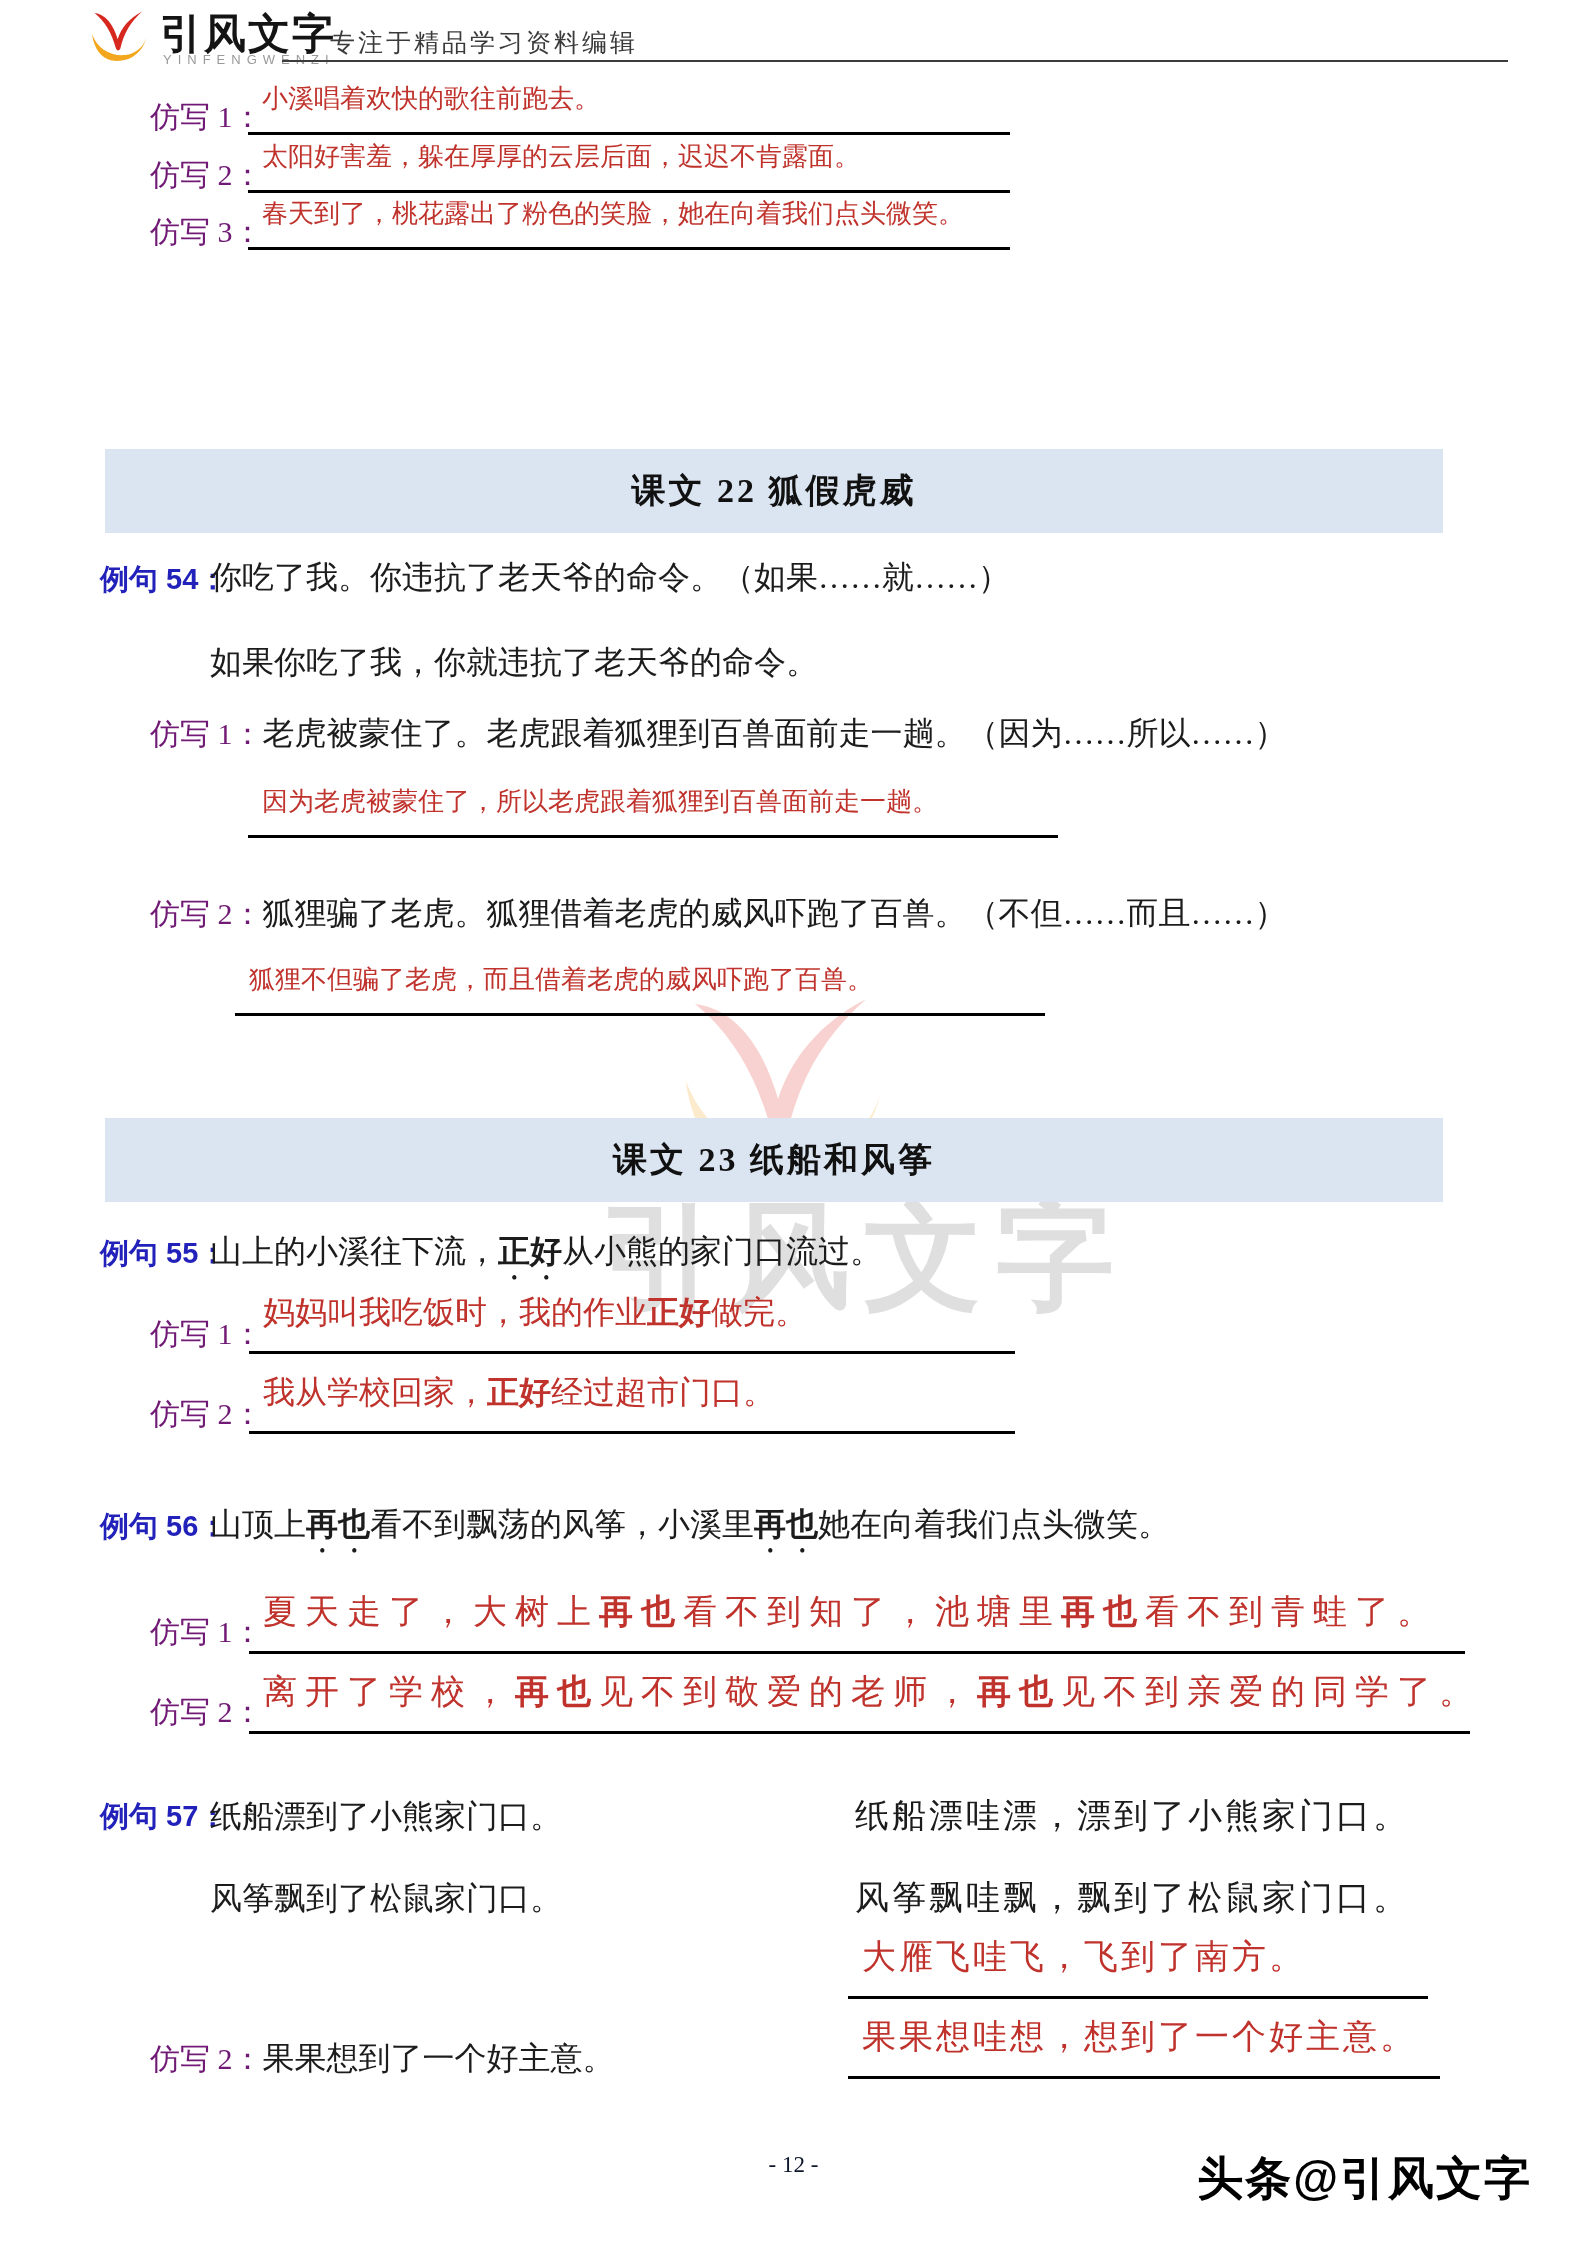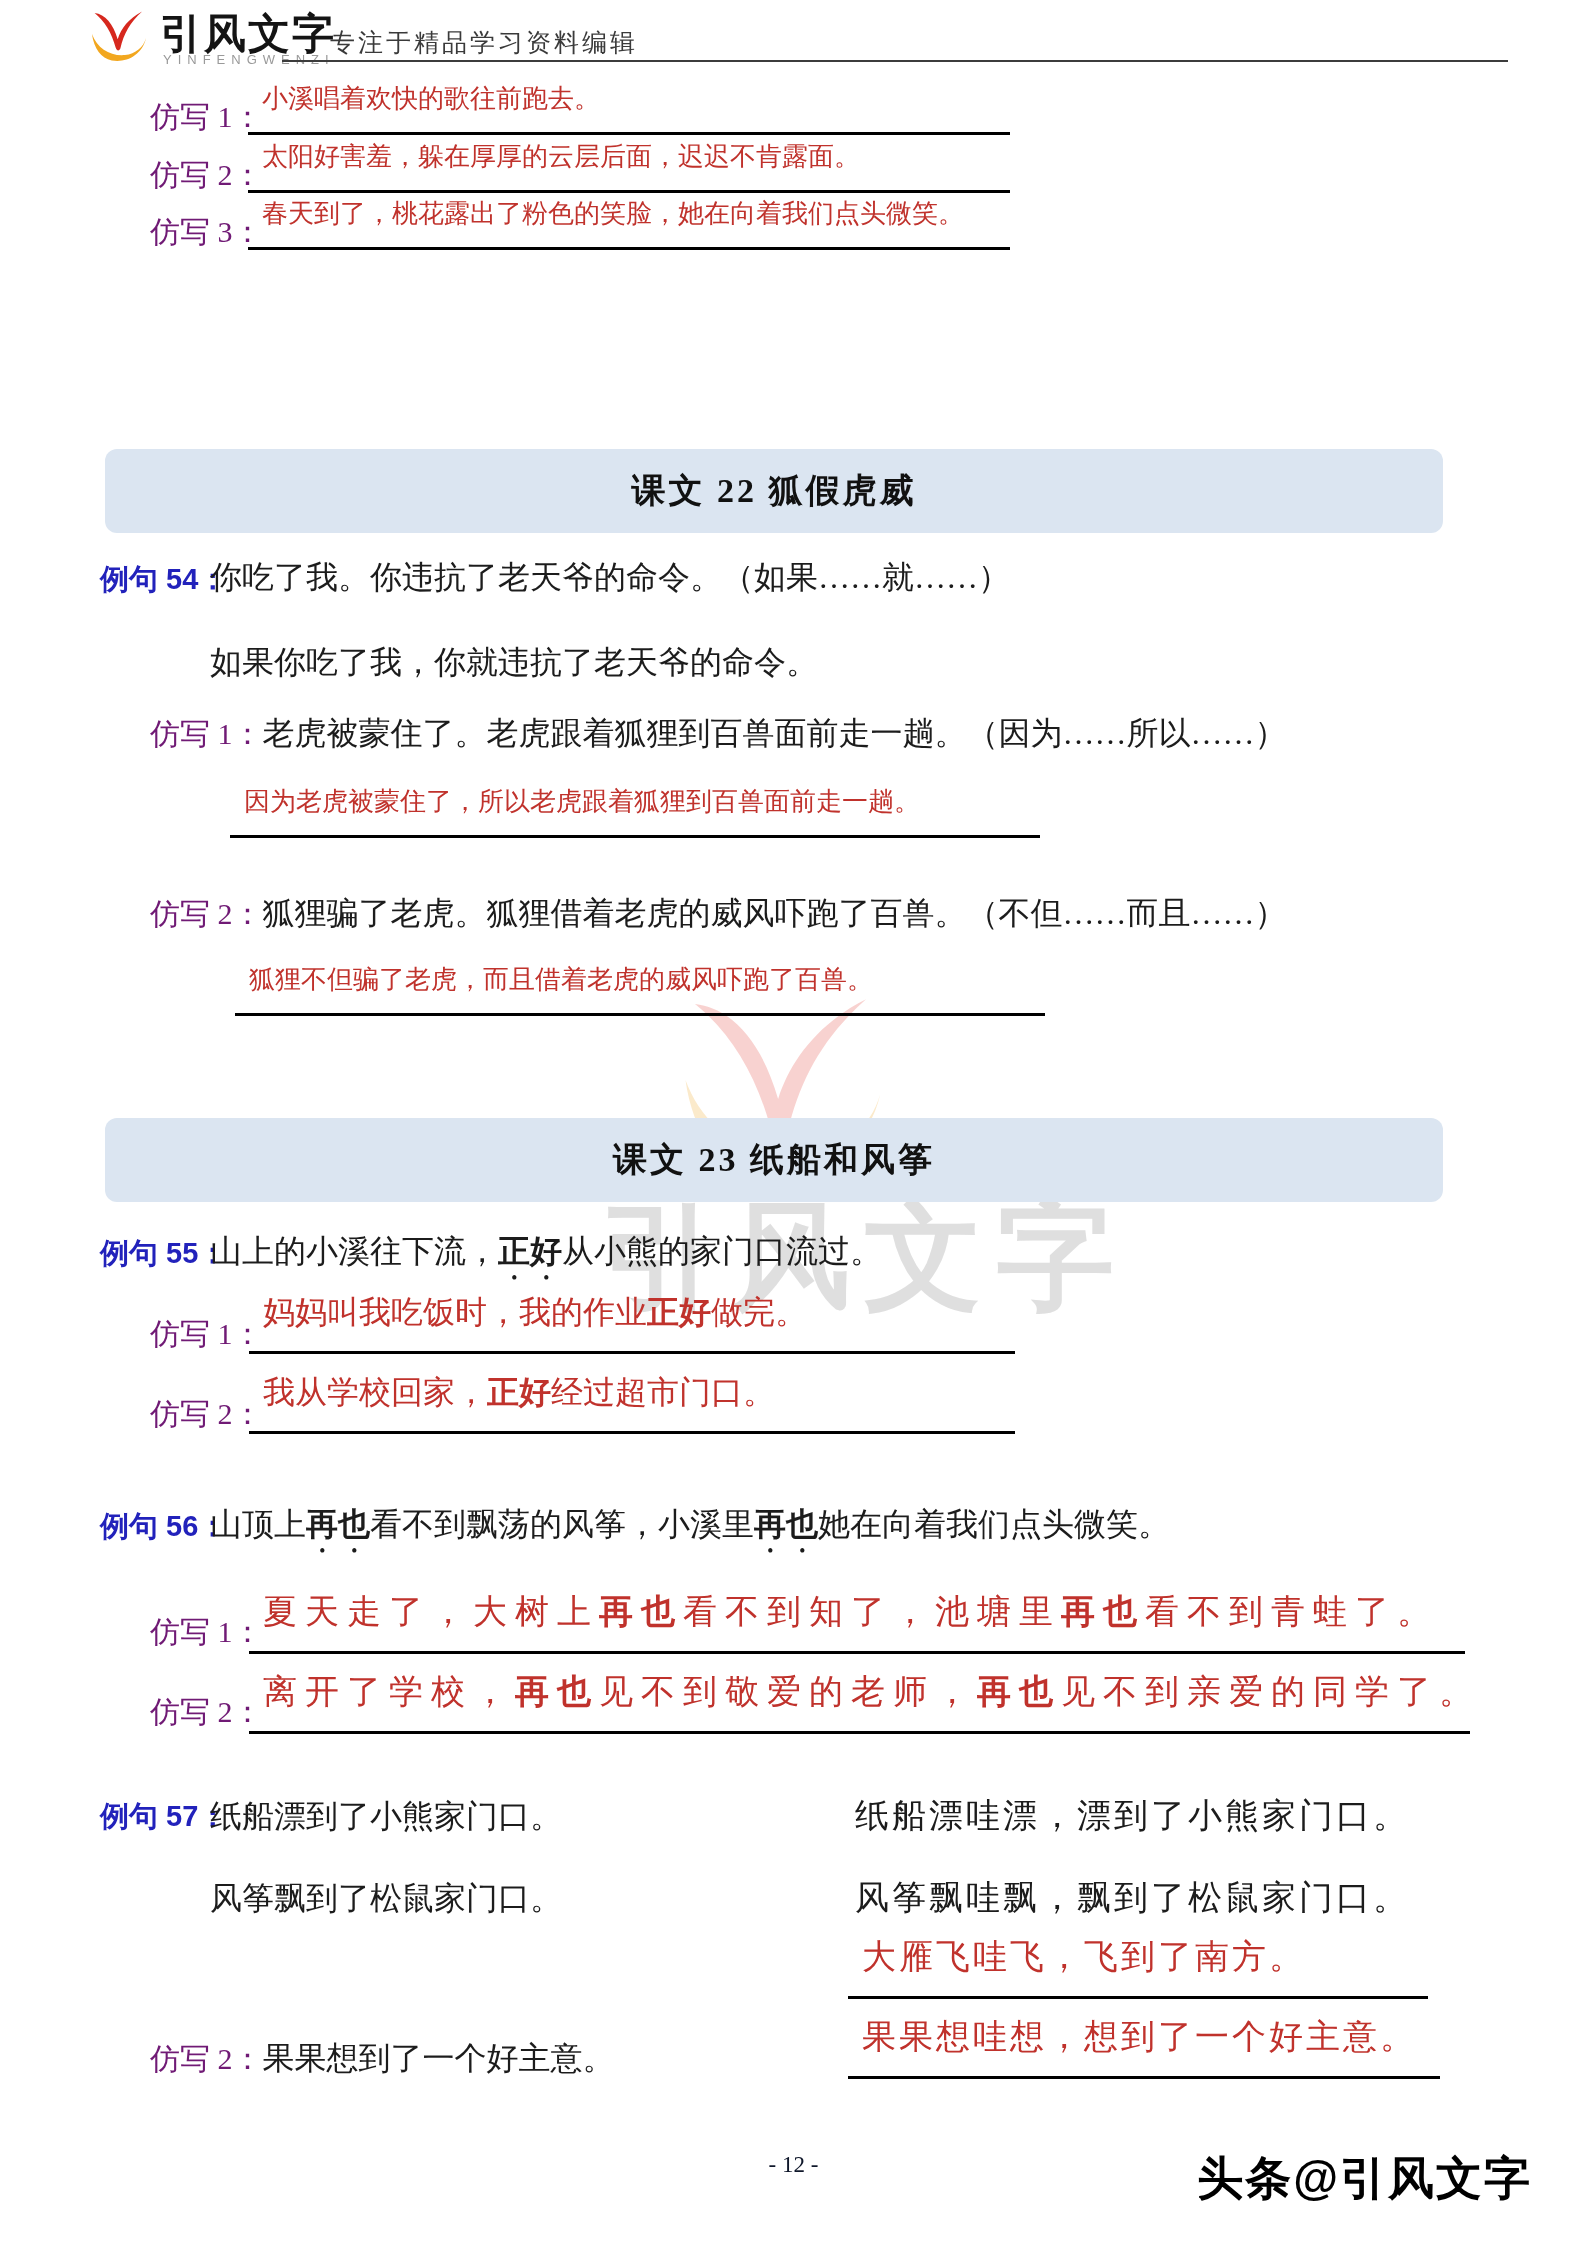--- a/index.html
+++ b/index.html
@@ -12,21 +12,21 @@
   .wm  { z-index:1; }
 
   
   .brand-name { font-size:42px; font-weight:bold; color:#141414; letter-spacing:2px; }
   .brand-en   { font-family:"Liberation Sans", sans-serif; font-size:13px; color:#9a9a9a; letter-spacing:6px; }
   .tagline    { font-size:25px; color:#3a3a3a; letter-spacing:3px; }
   .header-rule{ position:absolute; left:282px; top:60px; width:1226px; height:2px; background:#3c3c3c; z-index:2; }
 
   
   .band { position:absolute; left:105px; width:1338px; height:84px; background:#dbe5f1;
-          display:flex; align-items:center; justify-content:center; z-index:2;border-radius:12px; }
+          display:flex; align-items:center; justify-content:center; z-index:2; }
   .band-title { font-size:34px; font-weight:bold; color:#111; letter-spacing:3px; }
 
   
   .fx-label { font-size:30px; color:#701a75; }
   .ex-label { font-family:"Liberation Sans", sans-serif; font-size:29px; font-weight:bold; color:#2222bb; }
 
   
   .sz26 { font-size:26px; }
   .sz32 { font-size:32px; }
   .sz34sp  { font-size:34px; letter-spacing:8px; }
@@ -92,21 +92,21 @@
   </div>
 
   <div class="abs z2 ex-label" style="left:100px; top:560px;">例句 54：</div>
   <div class="abs z2 sz32" style="left:210px; top:556px;">你吃了我。你违抗了老天爷的命令。（如果……就……）</div>
 
   <div class="abs z2 sz32" style="left:210px; top:641px;">如果你吃了我，你就违抗了老天爷的命令。</div>
 
   <div class="abs z2" style="left:150px; top:712px;">
     <span class="fx-label">仿写 1：</span><span class="sz32">老虎被蒙住了。老虎跟着狐狸到百兽面前走一趟。（因为……所以……）</span>
   </div>
-  <div class="answer-line" style="left:230px; top:793px; width:810px; height:45px;">
+  <div class="answer-line" style="left:248px; top:793px; width:810px; height:45px;">
     <span class="red sz26">因为老虎被蒙住了，所以老虎跟着狐狸到百兽面前走一趟。</span>
   </div>
 
   <div class="abs z2" style="left:150px; top:892px;">
     <span class="fx-label">仿写 2：</span><span class="sz32">狐狸骗了老虎。狐狸借着老虎的威风吓跑了百兽。（不但……而且……）</span>
   </div>
   <div class="answer-line" style="left:235px; top:971px; width:810px; height:45px;">
     <span class="red sz26">狐狸不但骗了老虎，而且借着老虎的威风吓跑了百兽。</span>
   </div>
 

